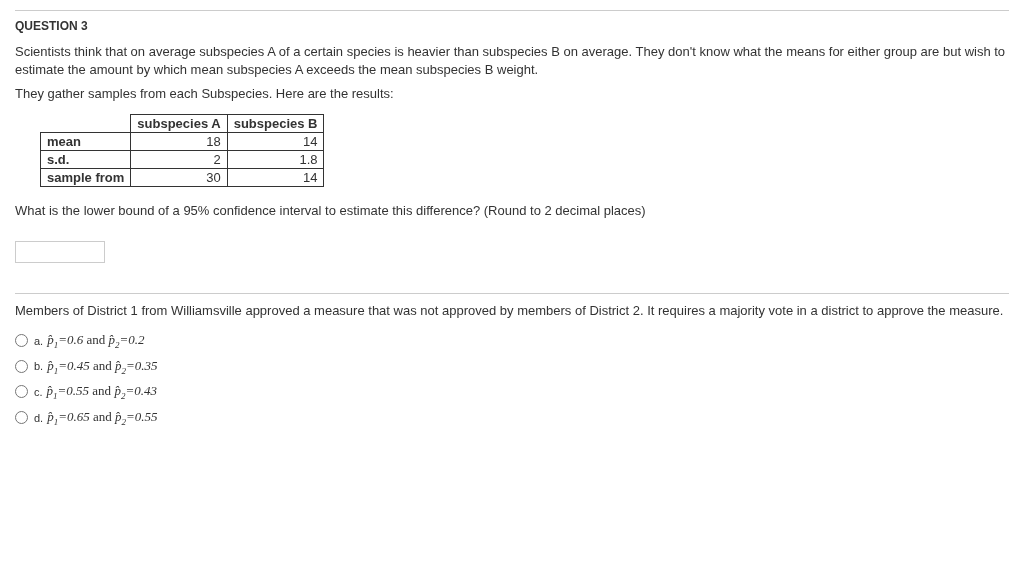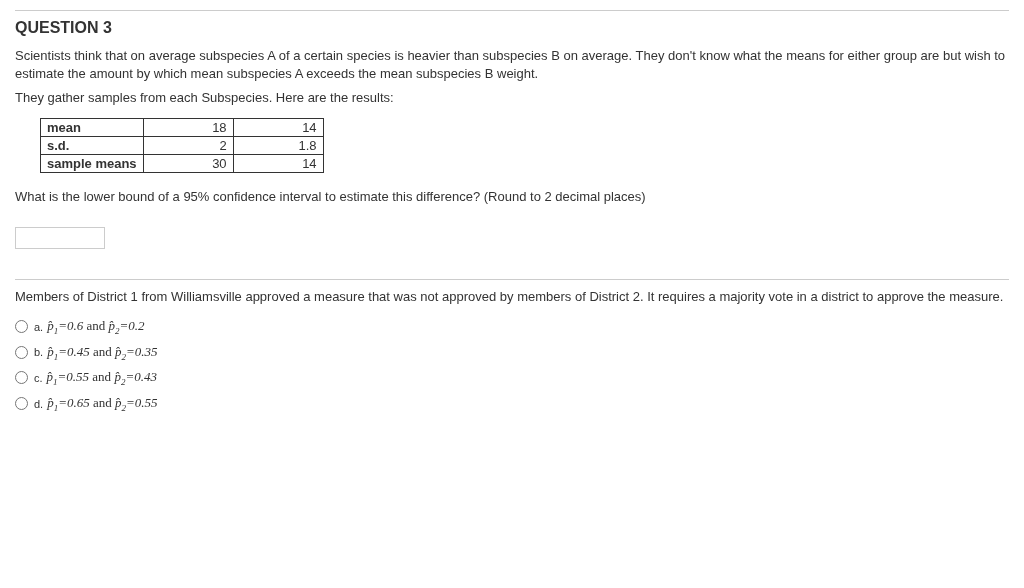--- a/index.html
+++ b/index.html
@@ -15,21 +15,21 @@
       padding: 10px 15px;
       width: 1024px;
     }
     .question-block {
       border-top: 1px solid #ccc;
       padding-top: 8px;
       margin-bottom: 30px;
     }
     .question-title {
       font-weight: bold;
-      font-size: 16px;
+      font-size: 12px;
       margin-bottom: 10px;
     }
     .question-text {
       line-height: 1.4;
       margin-bottom: 6px;
     }
     .data-table {
       border-collapse: collapse;
       margin: 10px 0 15px 25px;
     }
@@ -92,32 +92,37 @@
 </head>
 <body>
 
 <div class="question-block">
   <div class="question-title">QUESTION 3</div>
   <div class="question-text">Scientists think that on average subspecies A of a certain species is heavier than subspecies B on average.  They don't know what the means for either group are but wish to estimate the amount by which mean subspecies A exceeds the mean subspecies B weight.</div>
   <div class="question-text">They gather samples from each Subspecies.  Here are the results:</div>
   
   <table class="data-table">
     <tbody>
+        <tr>
+      <td class="empty-cell"></td>
+      <td class="header-cell">subspecies A</td>
+      <td class="header-cell">subspecies B</td>
+    </tr>
     <tr>
       <td class="header-cell">mean</td>
       <td class="value-cell">18</td>
       <td class="value-cell">14</td>
     </tr>
     <tr>
       <td class="header-cell">s.d.</td>
       <td class="value-cell">2</td>
       <td class="value-cell">1.8</td>
     </tr>
     <tr>
-      <td class="header-cell">sample means</td>
+      <td class="header-cell">sample from</td>
       <td class="value-cell">30</td>
       <td class="value-cell">14</td>
     </tr>
   </tbody>
     </table>
   
   <div class="question-text">
     <span>What is the </span><span class="bold">lower</span><span> bound of a 95% confidence interval to estimate this difference?  (Round to 2 decimal places)</span>
   </div>
   

